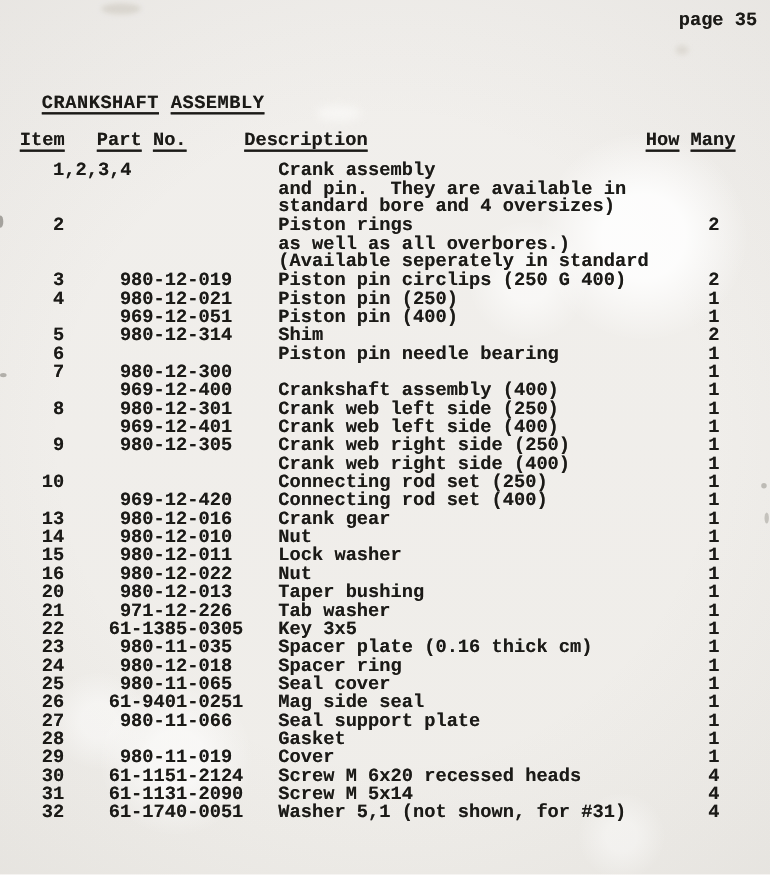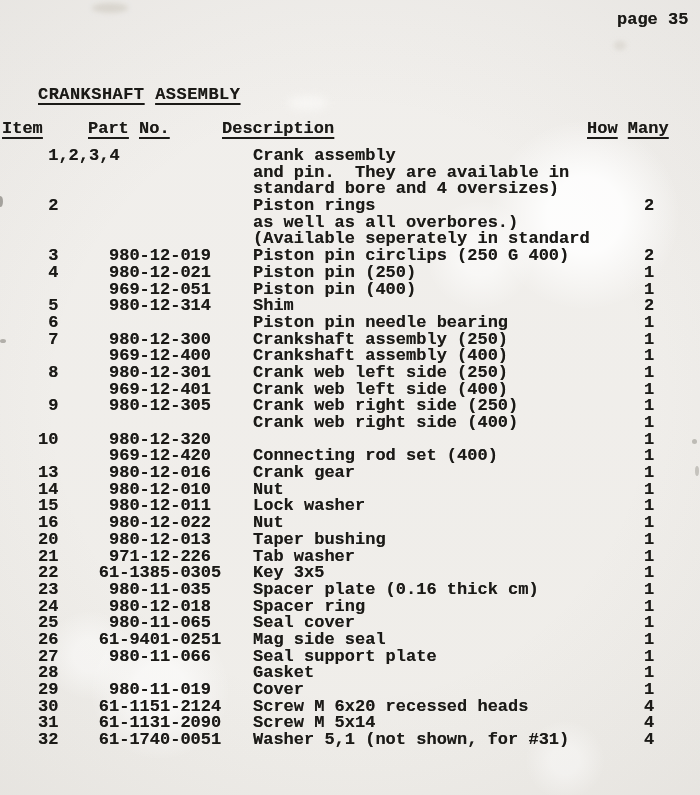--- a/index.html
+++ b/index.html
@@ -28,21 +28,21 @@
     position: absolute; top: 85px; left: 38px;
     letter-spacing: 0.45px; white-space: pre;
   }
   .uw {
     text-decoration: underline;
     text-decoration-thickness: 1.7px;
     text-underline-offset: 3.5px;
   }
   .col-headers { position: absolute; top: 119px; left: 0; width: 700px; height: 18px; }
   .col-headers .h { position: absolute; top: 0; white-space: pre; }
-  .h.item { left: 2px; }
+  .h.item { left: 18px; }
   .h.part { left: 88px; }
   .h.desc { left: 222px; text-align: center; }
   .h.qty  { left: 587px; }
   .rows { position: absolute; top: 148px; left: 0; width: 700px; padding-left: 32px; }
   .row { position: relative; height: 16.7px; }
   .c { position: absolute; top: 0; white-space: pre; line-height: 16.7px; }
   .c.item { left: 6px; }
   .c.part { left: 60px; width: 136px; text-align: center; }
   .c.desc { left: 221px; }
   .c.qty  { left: 606px; width: 22px; text-align: center; }
@@ -135,21 +135,20 @@
       </div>
       <div class="row">
         <span class="c item"> 6</span>
         <span class="c part"></span>
         <span class="c desc">Piston pin needle bearing</span>
         <span class="c qty">1</span>
       </div>
       <div class="row">
         <span class="c item"> 7</span>
         <span class="c part">980-12-300</span>
-        <span class="c desc">Crankshaft assembly (250)</span>
         <span class="c qty">1</span>
       </div>
       <div class="row">
         <span class="c item"></span>
         <span class="c part">969-12-400</span>
         <span class="c desc">Crankshaft assembly (400)</span>
         <span class="c qty">1</span>
       </div>
       <div class="row">
         <span class="c item"> 8</span>
@@ -169,21 +168,21 @@
         <span class="c desc">Crank web right side (250)</span>
         <span class="c qty">1</span>
       </div>
       <div class="row">
         <span class="c item"></span>
         <span class="c desc">Crank web right side (400)</span>
         <span class="c qty">1</span>
       </div>
       <div class="row">
         <span class="c item">10</span>
-        <span class="c part">980-12-320</span>
+        <span class="c desc">Connecting rod set (250)</span>
         <span class="c qty">1</span>
       </div>
       <div class="row">
         <span class="c item"></span>
         <span class="c part">969-12-420</span>
         <span class="c desc">Connecting rod set (400)</span>
         <span class="c qty">1</span>
       </div>
       <div class="row">
         <span class="c item">13</span>

